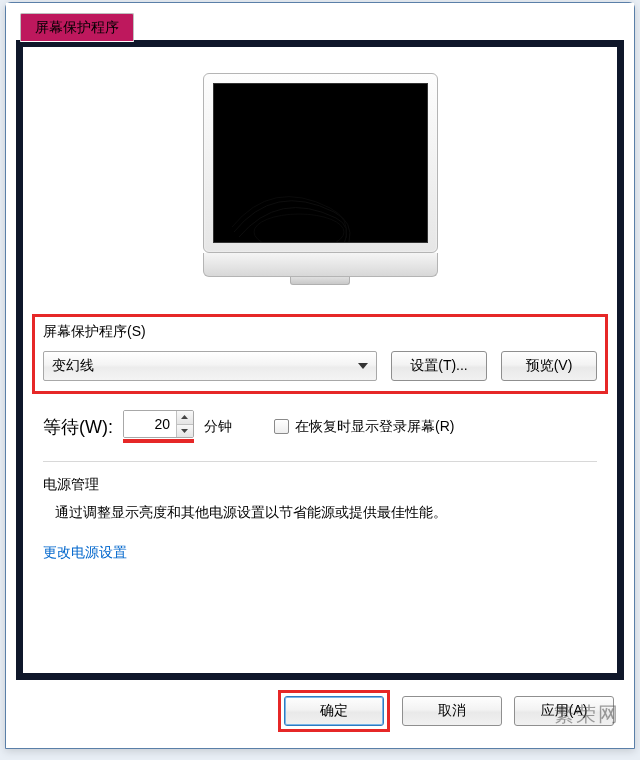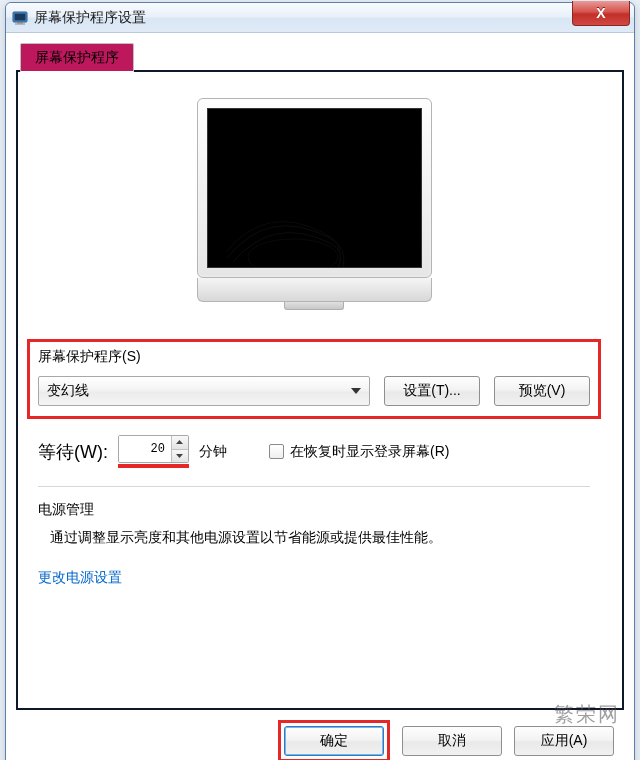--- a/index.html
+++ b/index.html
@@ -9,21 +9,21 @@
 
 .titlebar { height: 30px; background: linear-gradient(to bottom, #f8fbff 0%, #e8f0f9 48%, #d9e6f4 52%, #dfeaf6 100%); border-bottom: 1px solid #b8c9dc; display: flex; align-items: center; padding: 0 0 0 6px; border-radius: 6px 6px 0 0; position: relative; }
 .titlebar-icon { width: 16px; height: 16px; margin-right: 6px; }
 .titlebar-text { color: #1a1a1a; font-size: 14px; }
 .close-btn { position: absolute; right: 4px; top: -2px; width: 58px; height: 25px; background: linear-gradient(to bottom, #e89a97 0%, #d6534e 45%, #c22f28 55%, #d14842 100%); border: 1px solid #8a2824; border-top: none; border-radius: 0 0 4px 4px; color: #fff; display: flex; align-items: center; justify-content: center; font-size: 15px; font-weight: bold; cursor: pointer; text-shadow: 0 -1px 0 #7a1f1b; }
 
 .client { background: #fff; padding: 10px 10px 12px 10px; }
 
 .tabstrip { position: relative; height: 28px; }
 .tab { position: absolute; top: 0; left: 4px; background: #be185d; border: 1px solid #bfbfbf; border-bottom: 1px solid #fff; padding: 5px 14px 4px; font-size: 14px; z-index: 2; border-radius: 2px 2px 0 0; }
-.tabpanel { border: 2px solid #0f172a; padding: 26px 32px 20px 20px; position: relative; margin-top: -1px; min-height: 640px; }
+.tabpanel { border: 7px solid #0f172a; padding: 26px 20px 20px 20px; position: relative; margin-top: -1px; min-height: 640px; }
 
 .monitor-preview { display: flex; justify-content: center; margin-bottom: 38px; }
 .monitor { width: 235px; }
 .screen-bezel { background: linear-gradient(to bottom, #fdfdfd, #e6e6e6); border: 1px solid #b4b4b4; border-radius: 6px; padding: 9px; box-shadow: inset 0 0 2px rgba(255,255,255,0.9); }
 .screen { width: 100%; height: 160px; background: #000; border: 1px solid #333; position: relative; overflow: hidden; }
 .screen svg { position: absolute; left: 10px; bottom: -10px; opacity: 0.18; }
 .monitor-chin { height: 24px; background: linear-gradient(to bottom, #f5f5f5, #d8d8d8); border: 1px solid #b4b4b4; border-top: none; border-radius: 0 0 6px 6px; }
 .monitor-stand { width: 60px; height: 8px; background: linear-gradient(to bottom, #e0e0e0, #c8c8c8); margin: 0 auto; border: 1px solid #b0b0b0; border-top: none; border-radius: 0 0 3px 3px; }
 
 .group { margin-bottom: 18px; }
@@ -33,21 +33,21 @@
 
 .row1 { display: flex; gap: 14px; align-items: center; }
 .dropdown { flex: 1; height: 30px; border: 1px solid #a8a8a8; background: linear-gradient(to bottom, #fff 0%, #f4f4f4 45%, #ececec 55%, #f4f4f4 100%); display: flex; align-items: center; padding: 0 8px; position: relative; cursor: pointer; border-radius: 2px; }
 .dropdown-arrow { position: absolute; right: 8px; top: 50%; transform: translateY(-50%); }
 
 .btn { height: 30px; padding: 0 18px; border: 1px solid #8f8f8f; background: linear-gradient(to bottom, #fefefe 0%, #f3f3f3 45%, #e9e9e9 55%, #f1f1f1 100%); border-radius: 3px; cursor: pointer; font-size: 14px; display: flex; align-items: center; justify-content: center; min-width: 96px; }
 
 .row2 { display: flex; align-items: center; gap: 10px; margin-top: 4px; }
 .wait-label { font-size: 18px; }
 .spinner { display: flex; align-items: stretch; height: 28px; border: 1px solid #a8a8a8; background: #fff; border-radius: 2px; overflow: hidden; }
-.spinner input { width: 52px; border: none; text-align: right; padding: 0 6px 0 0; font-size: 12px; outline: none; font-family: Liberation Mono, monospace; }
+.spinner input { width: 52px; border: none; text-align: right; padding: 0 6px 0 0; font-size: 14px; outline: none; }
 .spin-btns { display: flex; flex-direction: column; width: 17px; border-left: 1px solid #c0c0c0; }
 .spin-btn { flex: 1; background: linear-gradient(to bottom, #f8f8f8, #e4e4e4); display: flex; align-items: center; justify-content: center; cursor: pointer; }
 .spin-btn + .spin-btn { border-top: 1px solid #c0c0c0; }
 .underline-red { border-bottom: 4px solid #e62727; padding-bottom: 1px; display:inline-block; }
 
 .checkbox-wrap { display: flex; align-items: center; gap: 6px; margin-left: 32px; }
 .checkbox { width: 15px; height: 15px; border: 1px solid #8a8a8a; background: linear-gradient(to bottom,#fff,#eee); border-radius: 2px; cursor: pointer; }
 
 .divider { border: none; border-top: 1px solid #d8d8d8; margin: 18px 0 14px; }
 
@@ -59,32 +59,20 @@
 .btn-dlg { min-width: 100px; }
 .btn-default { border-color: #2e7bc1; box-shadow: 0 0 0 1px #7ab5e8 inset; }
 
 .watermark { position: absolute; right: 20px; bottom: 32px; font-family: "KaiTi","STKaiti",serif; font-size: 20px; color: rgba(80,80,80,0.55); letter-spacing: 2px; pointer-events: none; }
 </style>
 </head>
 <body>
 
 <div class="window">
 
-  <div class="titlebar">
-    <svg class="titlebar-icon" viewBox="0 0 16 16">
-      <rect x="1" y="2" width="14" height="10" rx="1" fill="#4a90d9" stroke="#2b5a8a"></rect>
-      <rect x="2.5" y="3.5" width="11" height="7" fill="#1a3a5a"></rect>
-      <rect x="5" y="12" width="6" height="1.5" fill="#888"></rect>
-      <rect x="3" y="13.5" width="10" height="1" fill="#888"></rect>
-    </svg>
-    <span class="titlebar-text">屏幕保护程序设置</span>
-    <div class="close-btn">
-      <span>X</span>
-    </div>
-  </div>
 
   <div class="client">
 
     <div class="tabstrip">
       <div class="tab">
         <span>屏幕保护程序</span>
       </div>
     </div>
 
     <div class="tabpanel">

